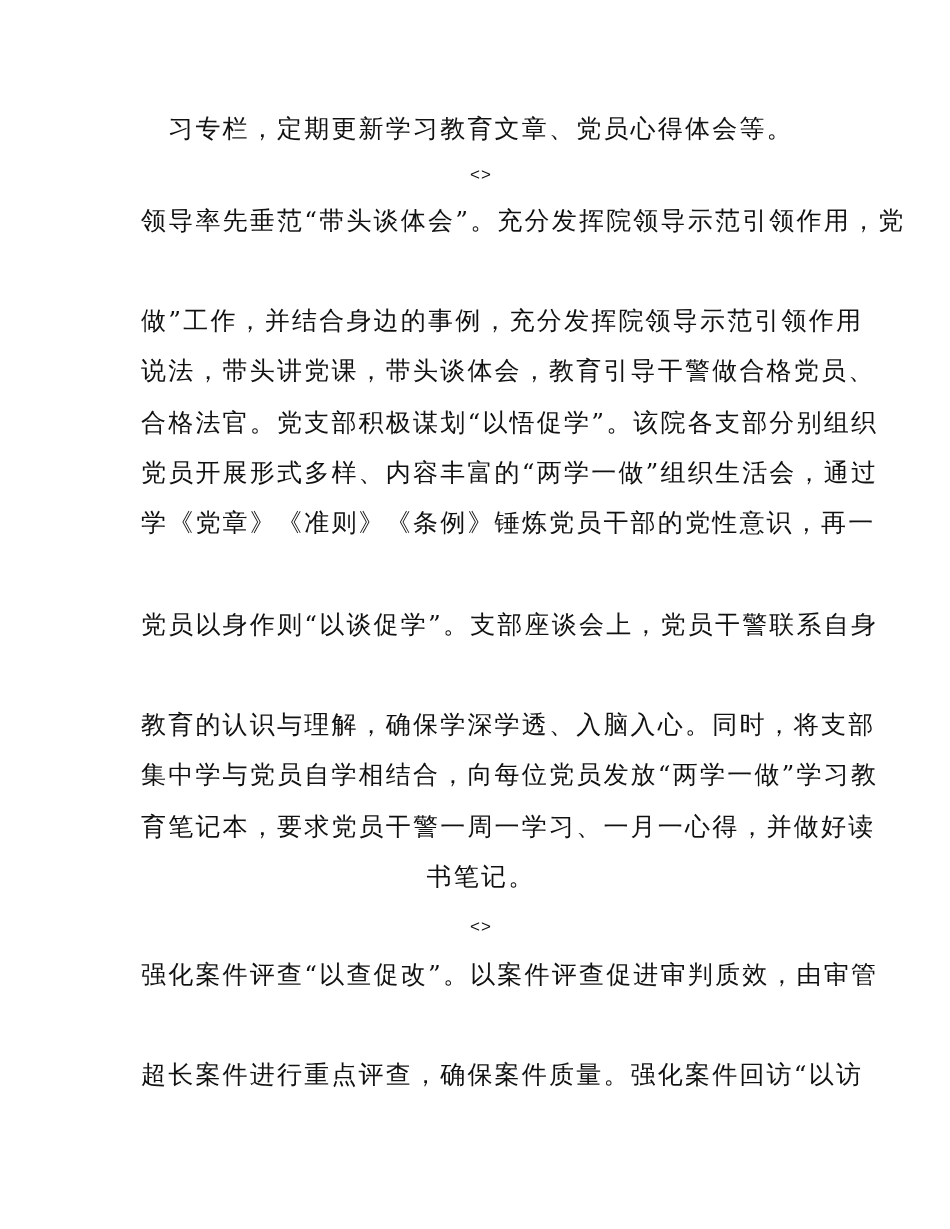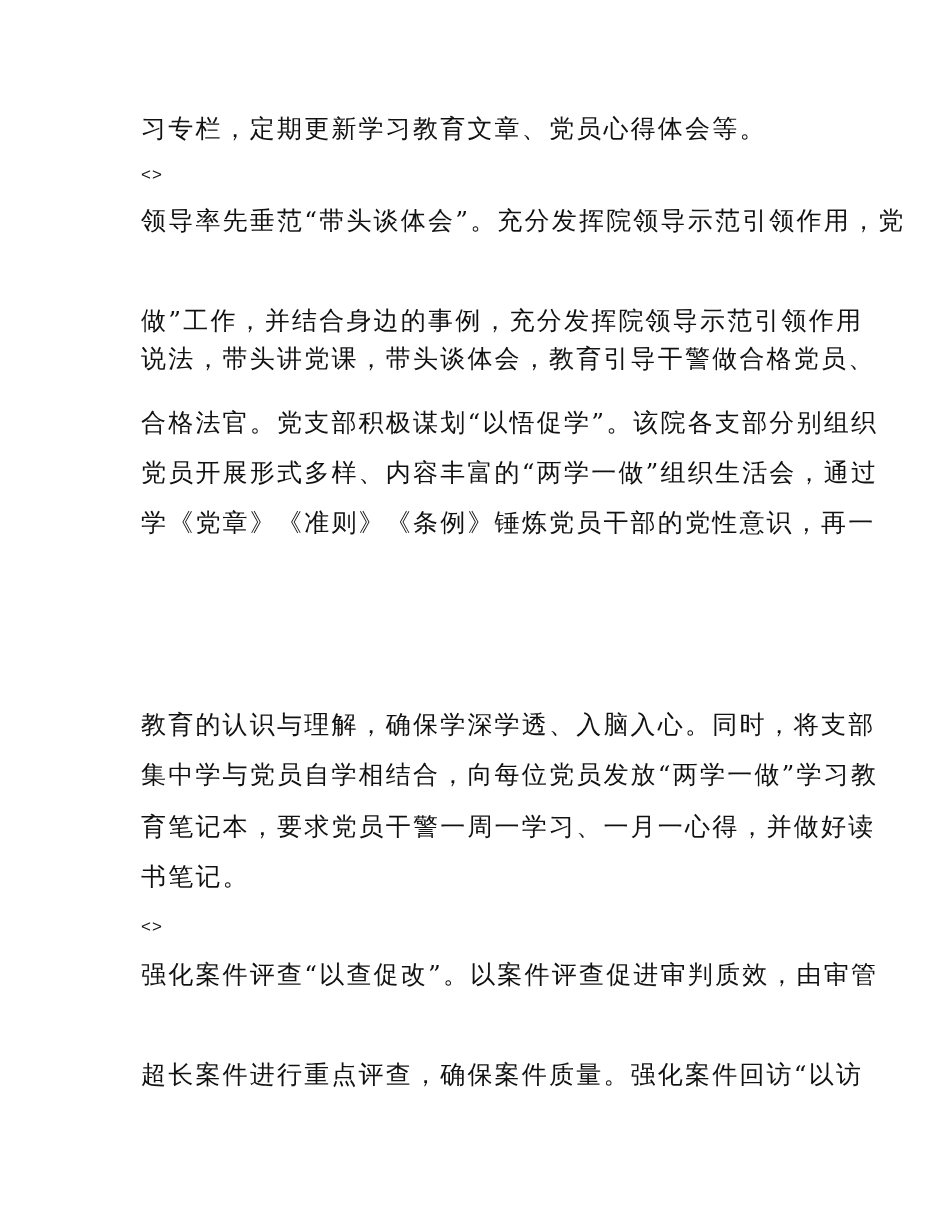--- a/index.html
+++ b/index.html
@@ -25,40 +25,42 @@
       position: absolute;
       left: 141px;
       width: 680px;
       height: 34px;
       font-family: "DejaVu Serif", "Liberation Serif", serif;
       font-size: 25px;
       line-height: 34px;
       color: #111111;
       white-space: nowrap;
       letter-spacing: 2.2px;
+      text-align: center;
     }
     .marker {
       font-family: "Liberation Sans", "DejaVu Sans", sans-serif;
       font-size: 17px;
       letter-spacing: 1px;
       color: #111111;
     }
   </style>
 </head>
 <body>
 
 <div class="page">
   <div class="line" style="top:112px">习专栏，定期更新学习教育文章、党员心得体会等。</div>
   <div class="line marker" style="top:158px">&lt;&gt;</div>
   <div class="line" style="top:204px">领导率先垂范“带头谈体会”。充分发挥院领导示范引领作用，党</div>
   <div class="line" style="top:304px">做”工作，并结合身边的事例，充分发挥院领导示范引领作用</div>
-  <div class="line" style="top:342px">说法，带头讲党课，带头谈体会，教育引导干警做合格党员、</div>
+  <div class="line" style="top:354px">说法，带头讲党课，带头谈体会，教育引导干警做合格党员、</div>
   <div class="line" style="top:406px">合格法官。党支部积极谋划“以悟促学”。该院各支部分别组织</div>
   <div class="line" style="top:456px">党员开展形式多样、内容丰富的“两学一做”组织生活会，通过</div>
   <div class="line" style="top:506px">学《党章》《准则》《条例》锤炼党员干部的党性意识，再一</div>
+  <div class="line" style="top:608px">党员以身作则“以谈促学”。支部座谈会上，党员干警联系自身</div>
   <div class="line" style="top:708px">教育的认识与理解，确保学深学透、入脑入心。同时，将支部</div>
   <div class="line" style="top:758px">集中学与党员自学相结合，向每位党员发放“两学一做”学习教</div>
   <div class="line" style="top:810px">育笔记本，要求党员干警一周一学习、一月一心得，并做好读</div>
   <div class="line" style="top:860px">书笔记。</div>
   <div class="line marker" style="top:910px">&lt;&gt;</div>
   <div class="line" style="top:958px">强化案件评查“以查促改”。以案件评查促进审判质效，由审管</div>
   <div class="line" style="top:1058px">超长案件进行重点评查，确保案件质量。强化案件回访“以访</div>
 </div>
 
 </body></html>

